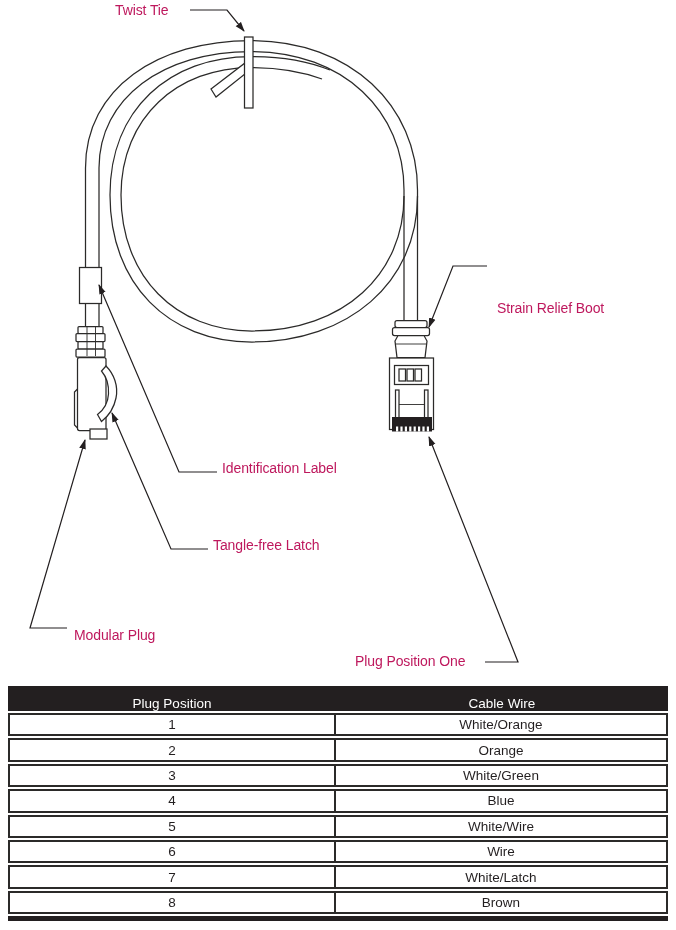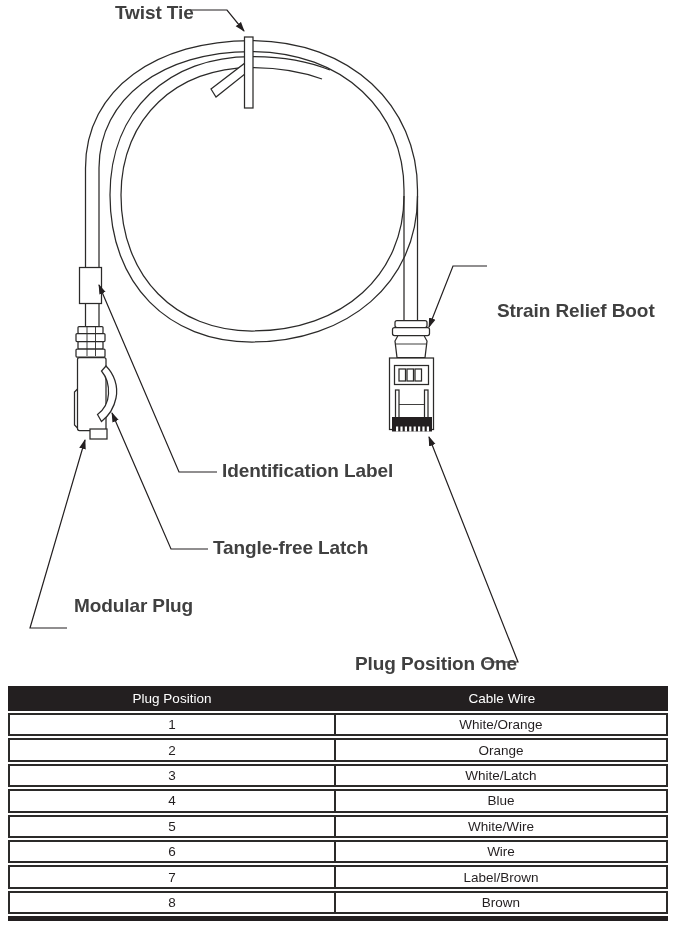--- a/index.html
+++ b/index.html
@@ -3,26 +3,26 @@
 <meta charset="utf-8">
 <style>
   html,body { margin:0; padding:0; background:#ffffff; }
   .page {
     position:relative; width:676px; height:930px; background:#ffffff;
     font-family:"Liberation Sans", sans-serif; color:#231f20; overflow:hidden;
   }
   .diagram { position:absolute; left:0; top:0; width:676px; height:680px; }
   .diagram svg { position:absolute; left:0; top:0; }
   .diagram-label {
-    position:absolute; font-weight:bold; font-size:19px; letter-spacing:-0.1px;
-    color:#404040; white-space:nowrap;
+    position:absolute; font-weight:normal; font-size:14px; letter-spacing:-0.1px;
+    color:#be185d; white-space:nowrap;
   }
   .tblwrap { position:absolute; left:8px; top:686px; width:660px; }
   .tbl-header {
-    display:flex; background:#231f20; color:#ffffff; height:25px; align-items:center;
+    display:flex; background:#231f20; color:#ffffff; height:25px; align-items:flex-end;
     font-size:13.5px;
   }
   .tbl-header .hc { text-align:center; }
   .hc1 { width:49.7%; }
   .hc2 { width:50.3%; }
   .tbl-row { display:flex; margin-top:2px; height:23.4px; }
   .tbl-cell {
     border:2px solid #2b2a29; background:#ffffff; display:flex; align-items:center;
     justify-content:center; font-size:13.5px; box-sizing:border-box;
   }
@@ -114,57 +114,57 @@
         <path d="M 208 549 L 171 549 L 112 413" marker-end="url(#arrow)"></path>
         <path d="M 67 628 L 30 628 L 85 440" marker-end="url(#arrow)"></path>
         <path d="M 485 662 L 518 662 L 429 437" marker-end="url(#arrow)"></path>
       </g>
     </svg>
 
     <div class="diagram-label" style="left:115px; top:2px;">Twist Tie</div>
     <div class="diagram-label" style="left:497px; top:259px;margin-top:41px;">Strain Relief Boot</div>
     <div class="diagram-label" style="left:222px; top:460px;">Identification Label</div>
     <div class="diagram-label" style="left:213px; top:537px;">Tangle-free Latch</div>
-    <div class="diagram-label" style="left:74px; top:595px;">Modular Plug</div>
+    <div class="diagram-label" style="left:74px; top:627px;">Modular Plug</div>
     <div class="diagram-label" style="left:355px; top:653px;">Plug Position One</div>
   </div>
 
   <div class="tblwrap">
     <div class="tbl-header">
       <div class="hc hc1">Plug Position</div>
       <div class="hc hc2">Cable Wire</div>
     </div>
 
     <div class="tbl-row">
       <div class="tbl-cell tc1">1</div>
       <div class="tbl-cell tc2">White/Orange</div>
     </div>
     <div class="tbl-row">
       <div class="tbl-cell tc1">2</div>
       <div class="tbl-cell tc2">Orange</div>
     </div>
     <div class="tbl-row">
       <div class="tbl-cell tc1">3</div>
-      <div class="tbl-cell tc2">White/Latch</div>
+      <div class="tbl-cell tc2">White/Green</div>
     </div>
     <div class="tbl-row">
       <div class="tbl-cell tc1">4</div>
       <div class="tbl-cell tc2">Blue</div>
     </div>
     <div class="tbl-row">
       <div class="tbl-cell tc1">5</div>
       <div class="tbl-cell tc2">White/Wire</div>
     </div>
     <div class="tbl-row">
       <div class="tbl-cell tc1">6</div>
       <div class="tbl-cell tc2">Wire</div>
     </div>
     <div class="tbl-row">
       <div class="tbl-cell tc1">7</div>
-      <div class="tbl-cell tc2">Label/Brown</div>
+      <div class="tbl-cell tc2">White/Latch</div>
     </div>
     <div class="tbl-row">
       <div class="tbl-cell tc1">8</div>
       <div class="tbl-cell tc2">Brown</div>
     </div>
 
     <div class="tbl-bottom"></div>
   </div>
 
 </div>

